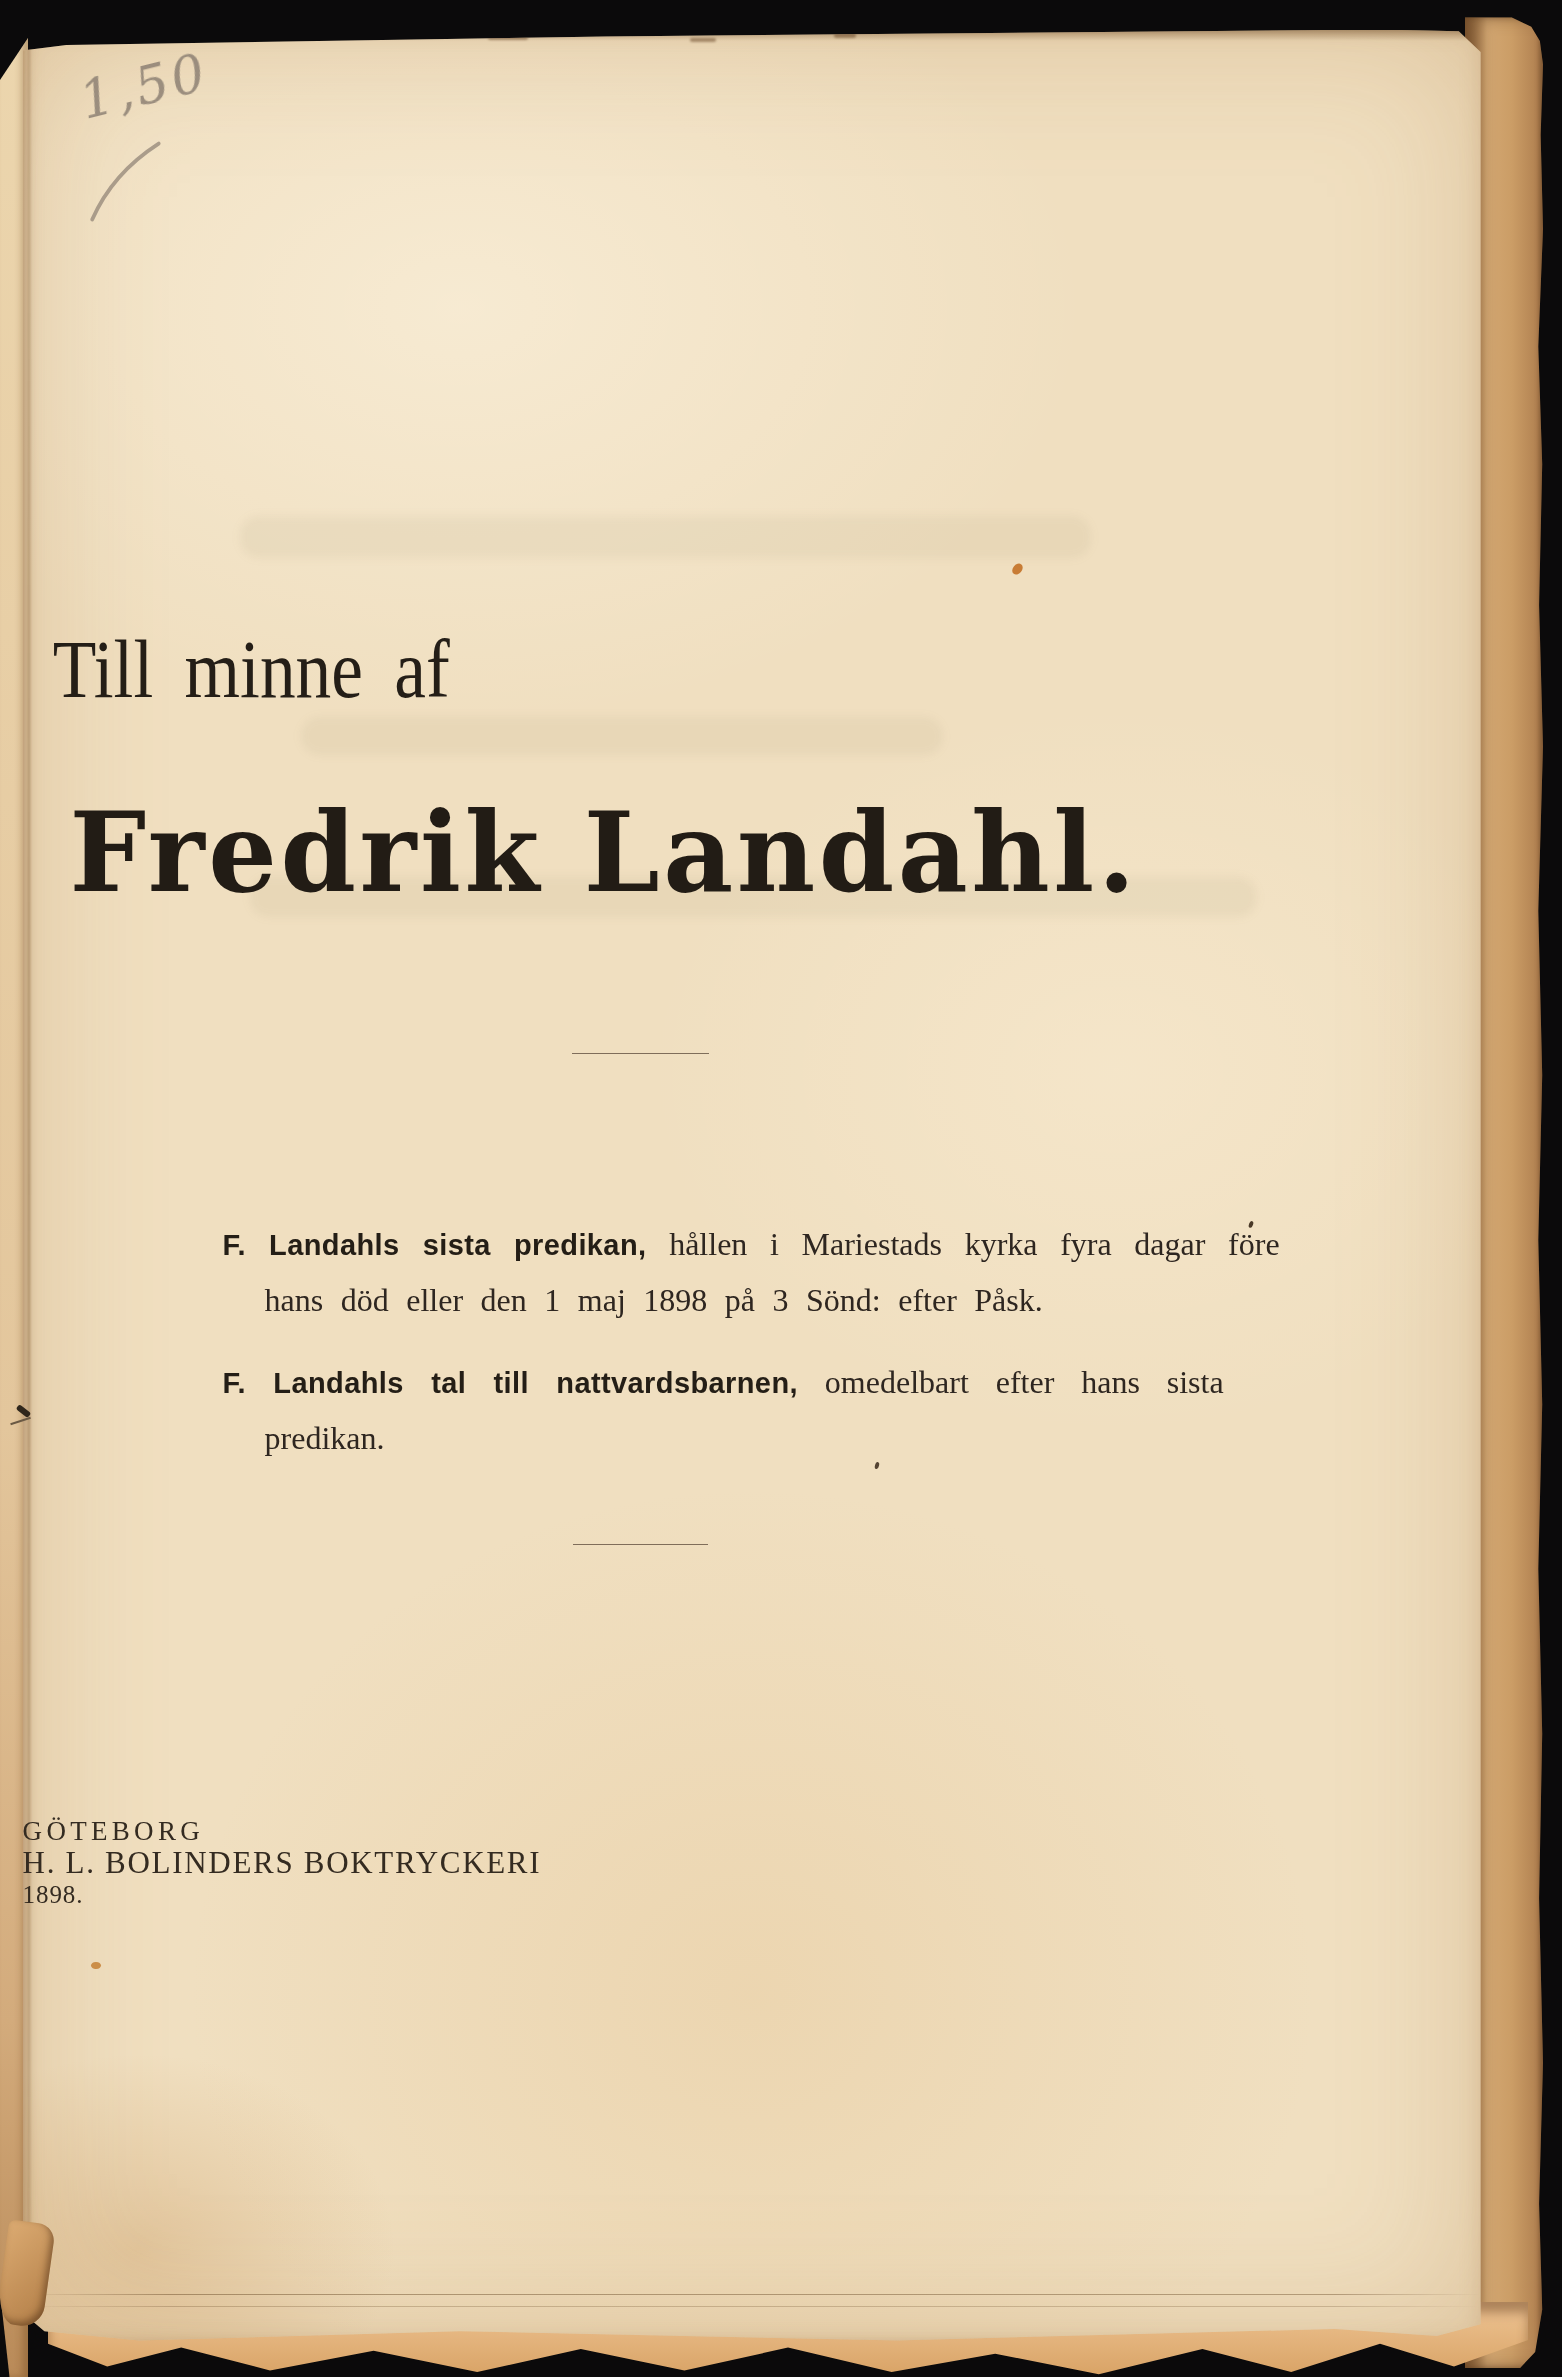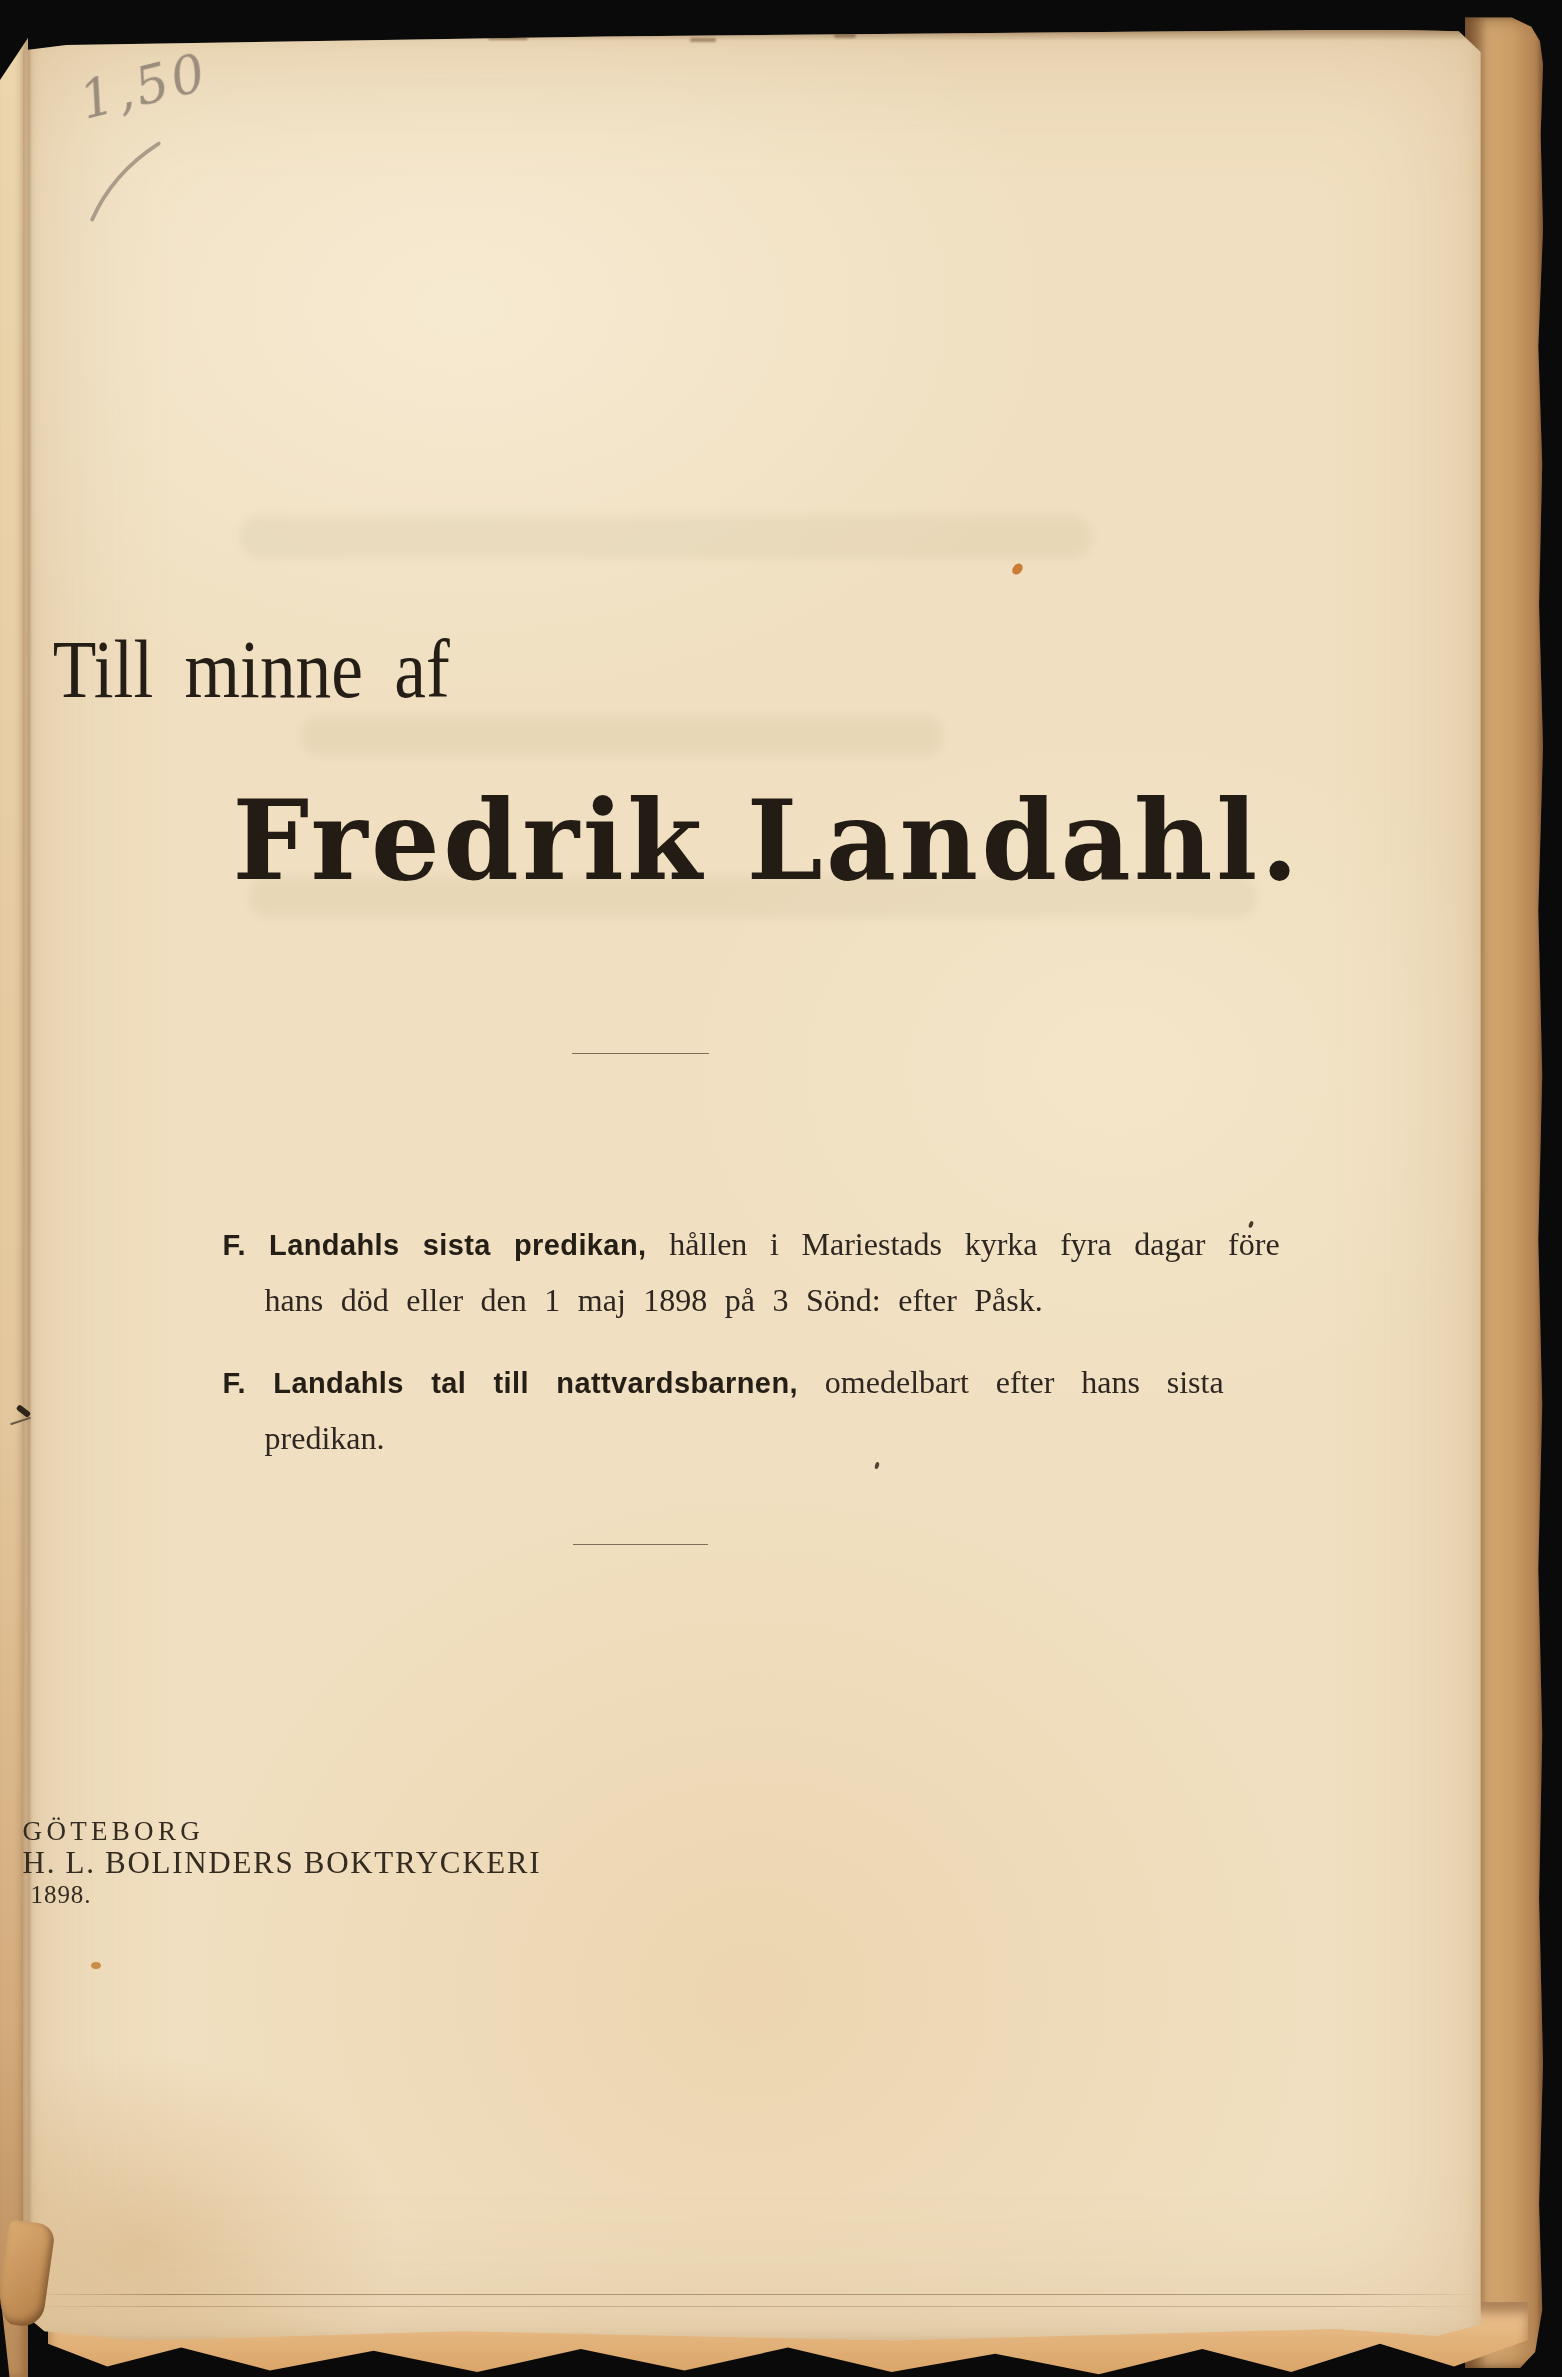--- a/index.html
+++ b/index.html
@@ -75,38 +75,38 @@
   }
   .flourish{position:absolute;left:54px;top:106px;opacity:.75;}
   .stitch-a{position:absolute;left:15.6px;top:1408px;width:14.8px;height:6px;background:#2f261b;
     transform:rotate(38deg);border-radius:2.6px;z-index:3;}
   .stitch-b{position:absolute;left:10.4px;top:1420px;width:21px;height:1.7px;background:#6b5a44;
     transform:rotate(-18deg);z-index:3;}
   
   .kicker{position:absolute;left:0;right:109px;top:599px;text-align:left;
     font-size:82px;line-height:1;color:#241e17;word-spacing:15.6px;white-space:nowrap;}
   .kicker span{display:inline-block;transform:scaleX(.87);}
-  .title{position:absolute;left:31px;right:0;top:745px;margin:4px;text-align:center;
+  .title{position:absolute;left:31px;right:0;top:745px;margin:16px;text-align:left;
     font-family:"DejaVu Serif",serif;font-weight:700;font-size:108px;line-height:122px;
     letter-spacing:3.5px;color:#221c15;white-space:nowrap;}
   .title span{display:inline-block;transform:scaleY(1.03);}
   .rule{position:absolute;height:1.7px;background:#6b5948;opacity:.85;}
   .rule1{left:549px;top:1023px;width:137px;}
   .rule2{left:550px;top:1514px;width:135px;}
   .items{position:absolute;left:200px;top:1187px;width:1057px;
     font-size:32px;line-height:55px;color:#2e2620;word-spacing:9.5px;}
   .item{margin:0 0 27px 0;padding-left:42px;text-indent:-42px;text-align:justify;}
   .item.second{max-width:959px;}
   .lead{font-family:"Liberation Sans",sans-serif;font-weight:700;font-size:29px;
     letter-spacing:0.4px;color:#241e16;}
   .imprint{position:absolute;left:0;right:59px;top:1785px;text-align:left;
     color:#342b21;line-height:32px;}
   .imprint .city{font-size:27px;letter-spacing:4.3px;}
   .imprint .printer{font-size:31px;letter-spacing:1.7px;}
-  .imprint .year{font-size:25px;letter-spacing:0.9px;padding-left:8px;}
+  .imprint .year{font-size:25px;letter-spacing:0.9px;}
 </style>
 </head>
 <body>
 
 <div class="scan">
 
   <div class="edge-right"></div>
   <div class="edge-bottom"></div>
   <div class="cover-left"></div>
   <div class="curl"></div>

